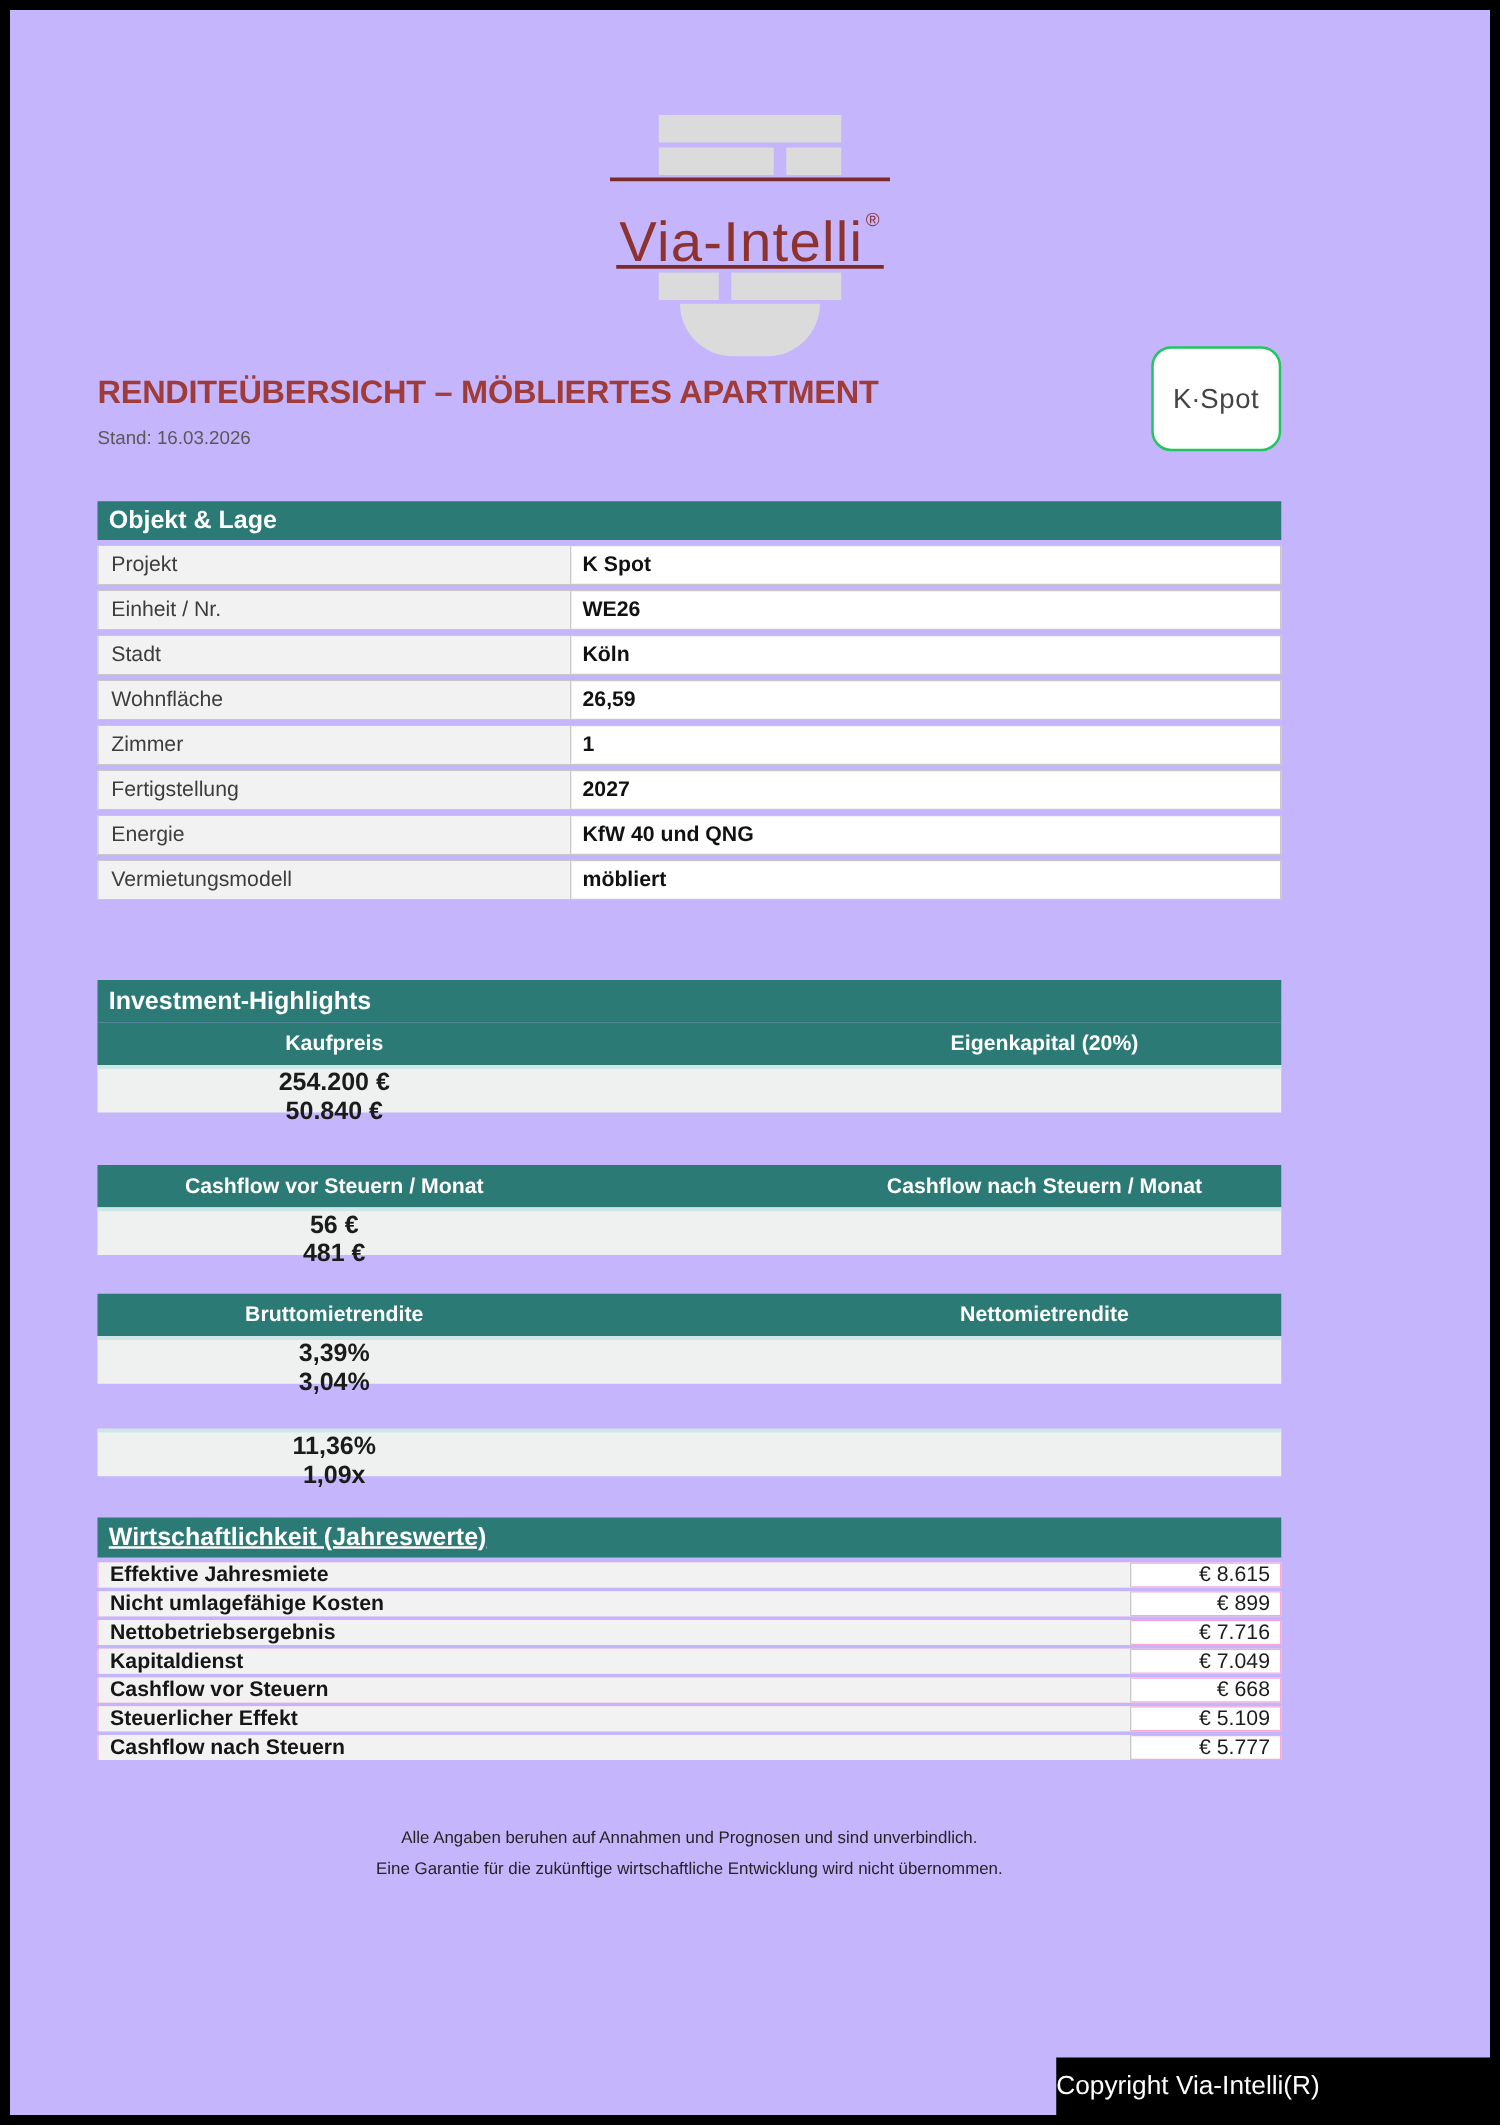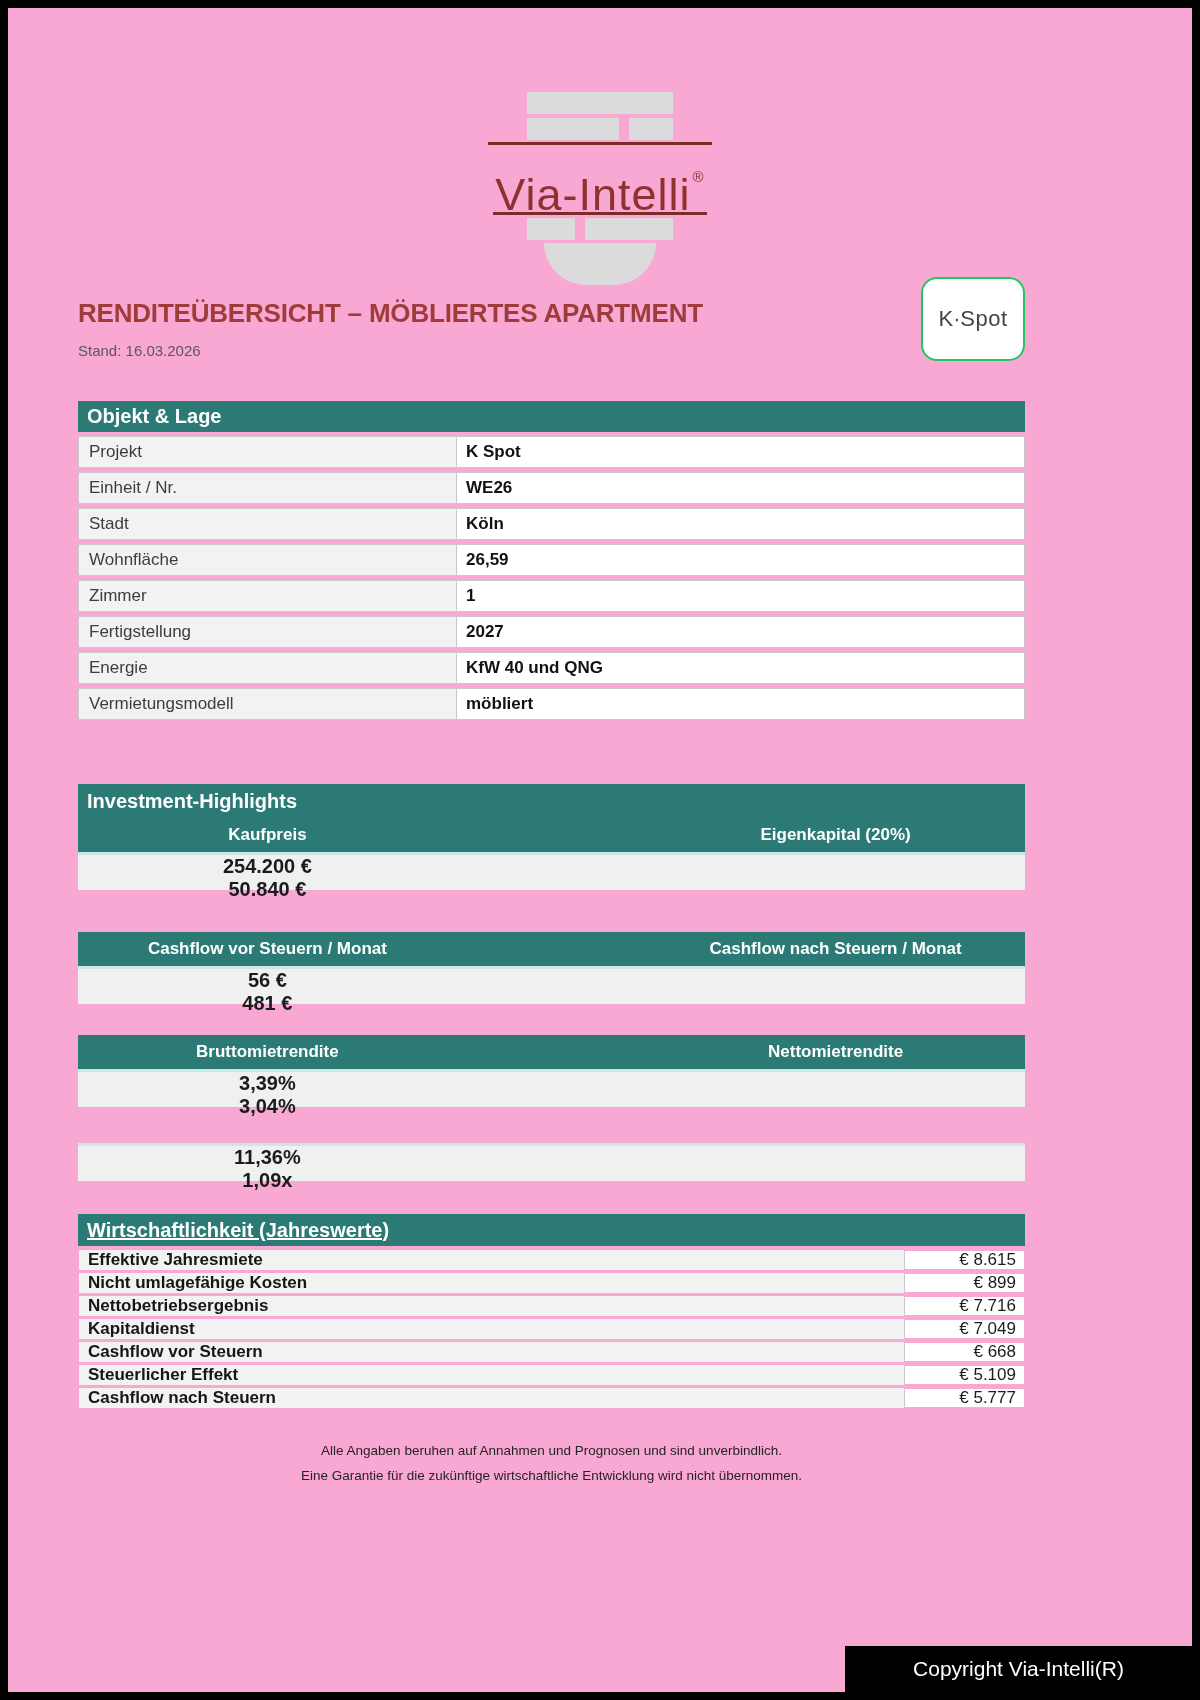--- a/index.html
+++ b/index.html
@@ -1,17 +1,17 @@
 <!DOCTYPE html>
 <html><head>
 <meta charset="utf-8">
 <style>
   html,body{margin:0;padding:0;background:#555;}
   .page{position:relative;width:1200px;height:1700px;box-sizing:border-box;
-        background:#f9a8d4;border:8px solid #000;overflow:hidden;
+        background:#c4b5fd;border:8px solid #000;overflow:hidden;
         font-family:"Liberation Sans",sans-serif;}
   .content{position:relative;margin-left:70px;width:947px;}
 
   
   .logo-area{position:relative;height:280px;}
   .logo-area .cx{position:absolute;left:50%;transform:translateX(-50%);}
   .brick{background:#dbdbdb;}
   .brow{display:flex;gap:10px;}
   .b1{top:84px;width:146px;height:22px;}
   .b2{top:110px;}
@@ -70,23 +70,23 @@
   .eco .bar{height:32px;line-height:32px;text-decoration:underline;}
   .erow{display:flex;align-items:center;height:20px;margin-bottom:3px;
         border:1px solid #f9a8d4;box-sizing:border-box;background:#fff;}
   .erow .lab{width:87.4%;background:#f2f2f2;border-right:1px solid #c8c8c8;
              display:flex;align-items:center;padding-left:9px;box-sizing:border-box;
              font-size:17px;font-weight:bold;color:#161616;}
   .erow .val{flex:1;display:flex;align-items:center;justify-content:flex-end;
              padding-right:8px;font-size:17px;color:#1c1c1c;}
 
   
-  .disclaimer{margin-top:30px;text-align:center;font-size:13.5px;color:#242424;line-height:25px;}
+  .disclaimer{margin-top:49px;text-align:center;font-size:13.5px;color:#242424;line-height:25px;}
   .copyright{position:absolute;right:0;bottom:0;width:347px;height:46px;background:#000;
-             color:#fff;font-size:21px;display:flex;align-items:center;justify-content:center;}
+             color:#fff;font-size:21px;display:flex;align-items:center;}
 </style>
 </head>
 <body>
 
 <div class="page">
 
   <div class="logo-area">
     <div class="cx brick b1"></div>
     <div class="cx brow b2">
       <div class="brick"></div>

